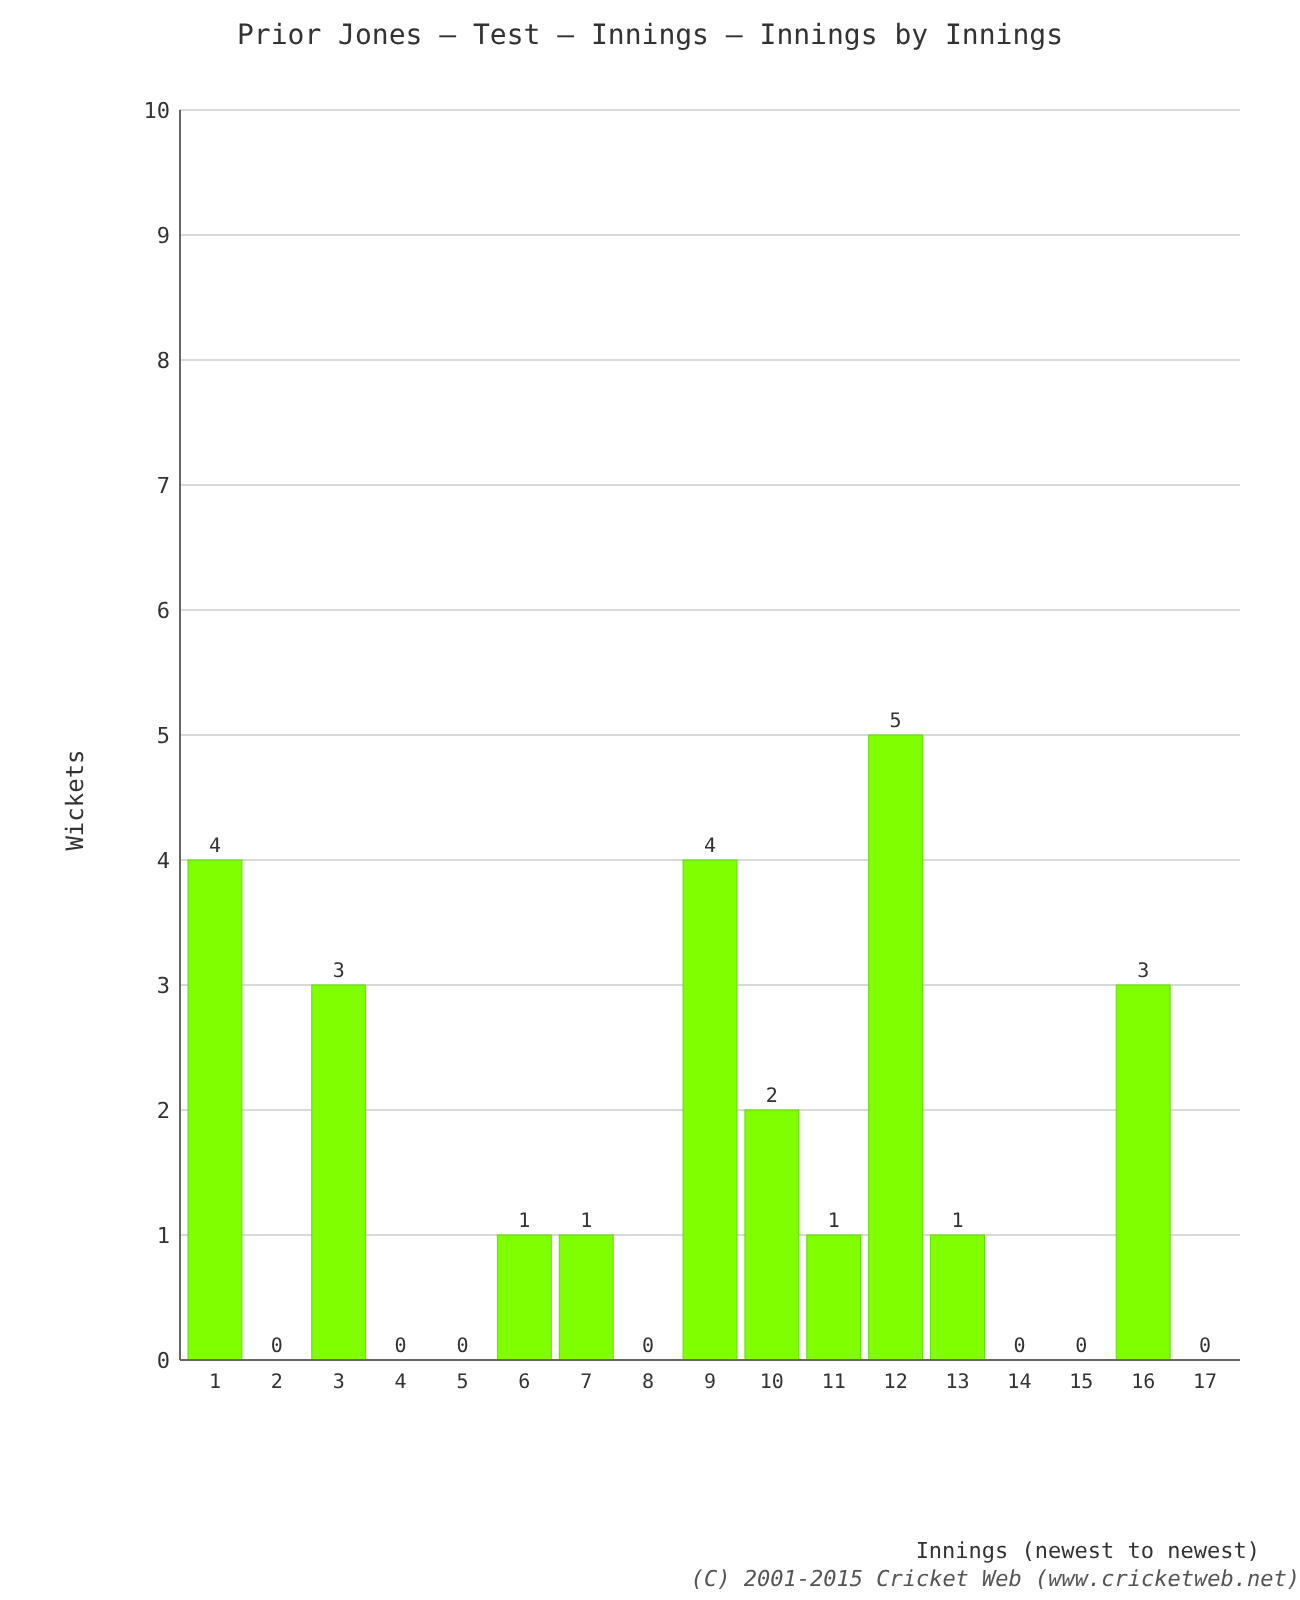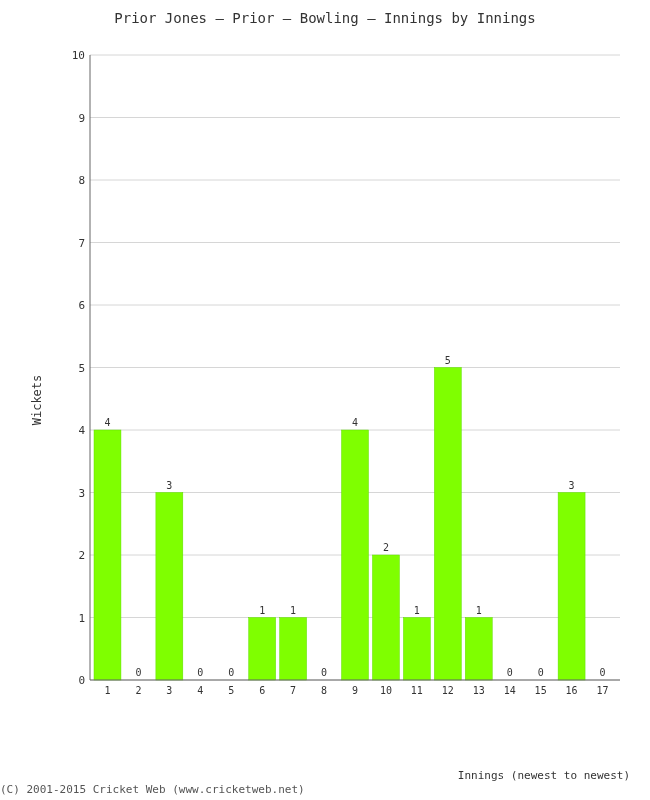--- a/index.html
+++ b/index.html
@@ -47,37 +47,38 @@
       right: 20px;
       text-align: right;
       font-size: 11px;
       font-family: monospace;
     }
     .copyright {
       position: absolute;
       bottom: 4px;
       left: 0;
       right: 0;
-      text-align: left;
+      text-align: right;
       font-size: 11px;
       color: #555;
       font-family: monospace;
+      font-style: italic;
     }
     svg.chart-svg {
       position: absolute;
       top: 0; left: 0;
       width: 100%;
       height: 100%;
     }
   </style>
 </head>
 <body>
 
 <div class="chart-container">
-  <div class="chart-title">Prior Jones – Prior – Bowling – Innings by Innings</div>
+  <div class="chart-title">Prior Jones – Test – Innings – Innings by Innings</div>
   <span class="y-axis-label">Wickets</span>
   <div class="chart-area">
     <svg class="chart-svg" id="chart-svg">
         <rect x="0" y="0" width="575" height="680" fill="white"></rect>
         <line x1="35" y1="640" x2="565" y2="640" stroke="#ccc" stroke-width="0.8"></line>
         <text x="30" y="644" text-anchor="end" font-family="monospace" font-size="11" fill="#333">0</text>
         <line x1="35" y1="577.5" x2="565" y2="577.5" stroke="#ccc" stroke-width="0.8"></line>
         <text x="30" y="581.5" text-anchor="end" font-family="monospace" font-size="11" fill="#333">1</text>
         <line x1="35" y1="515" x2="565" y2="515" stroke="#ccc" stroke-width="0.8"></line>
         <text x="30" y="519" text-anchor="end" font-family="monospace" font-size="11" fill="#333">2</text>

